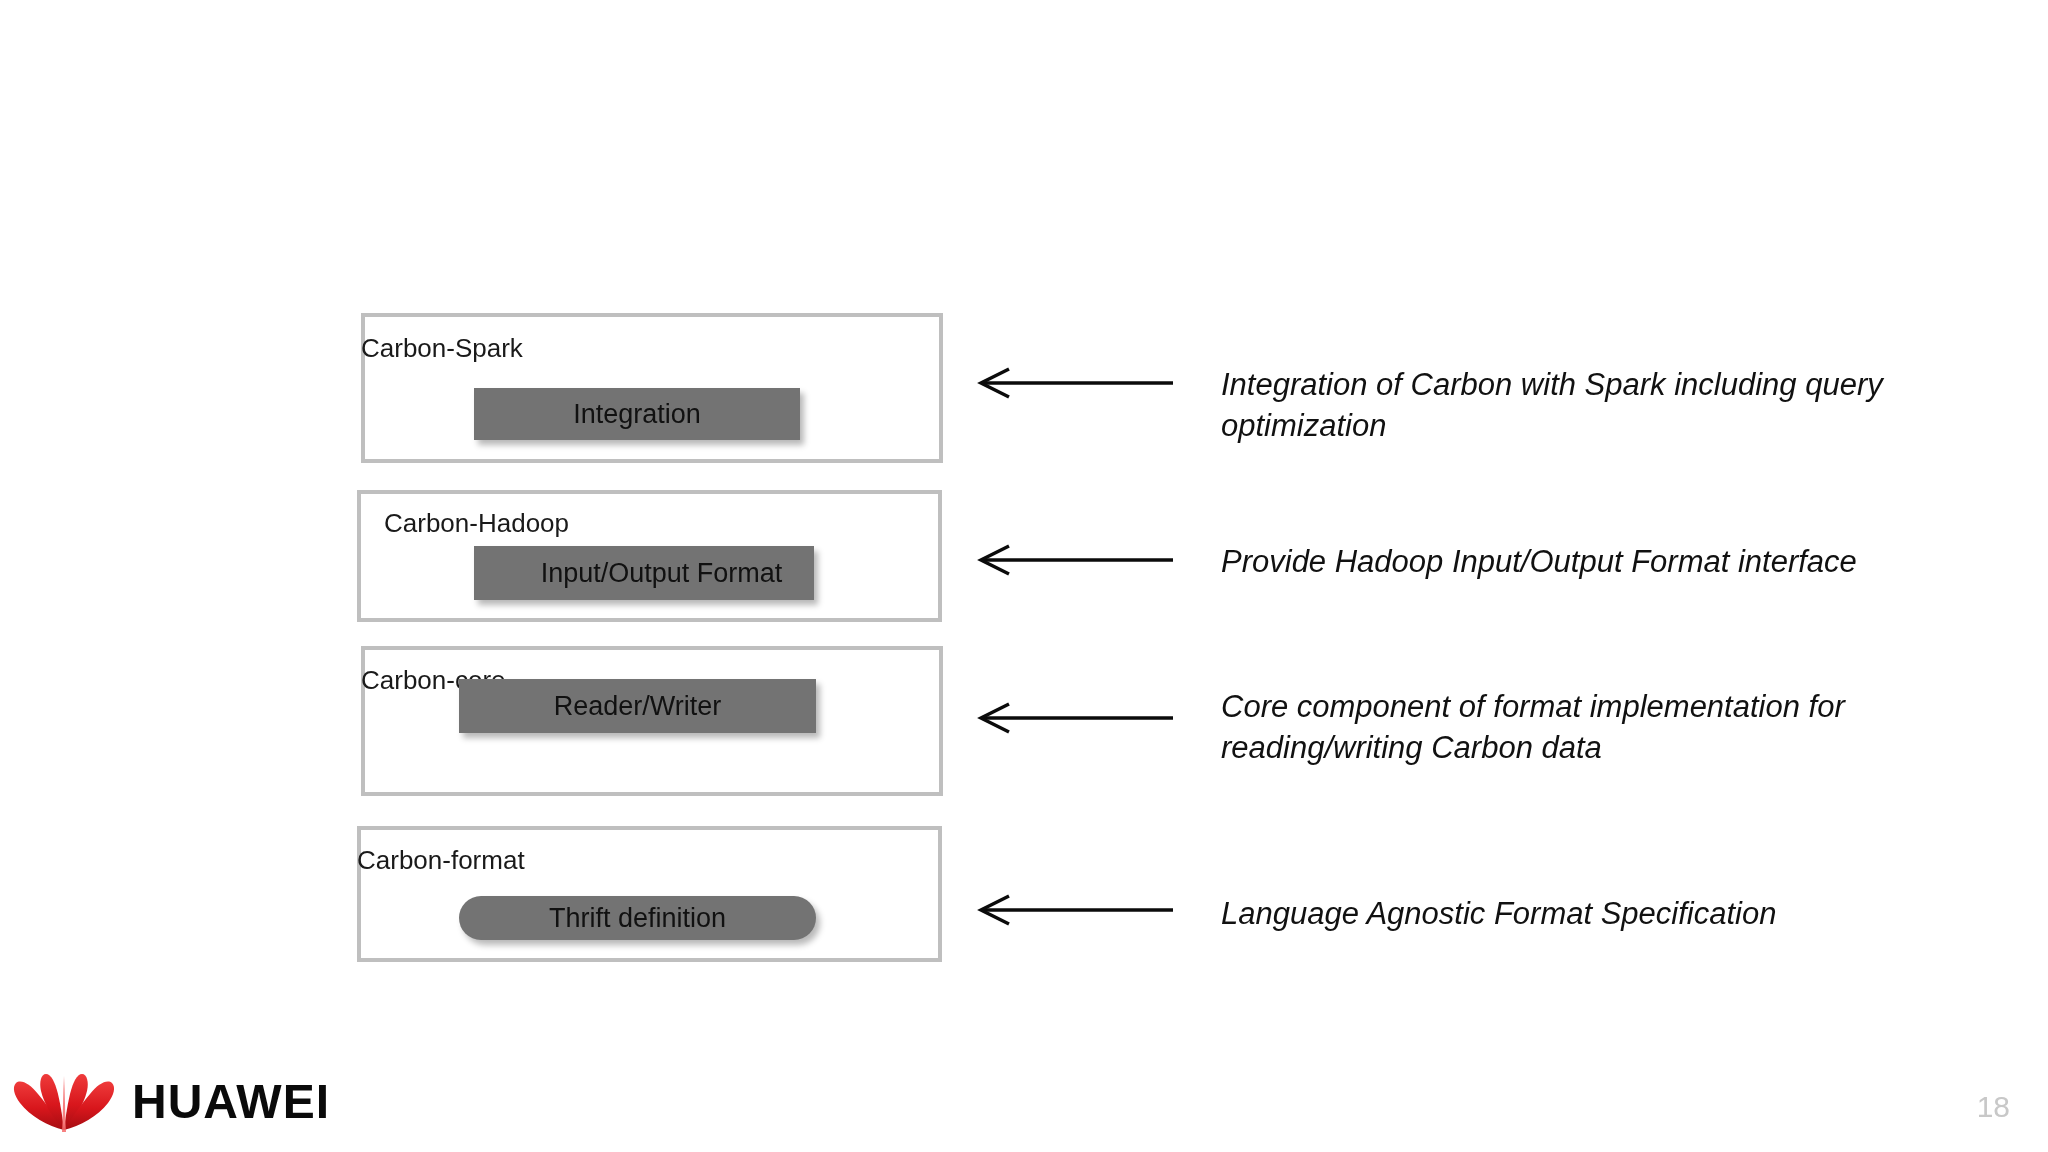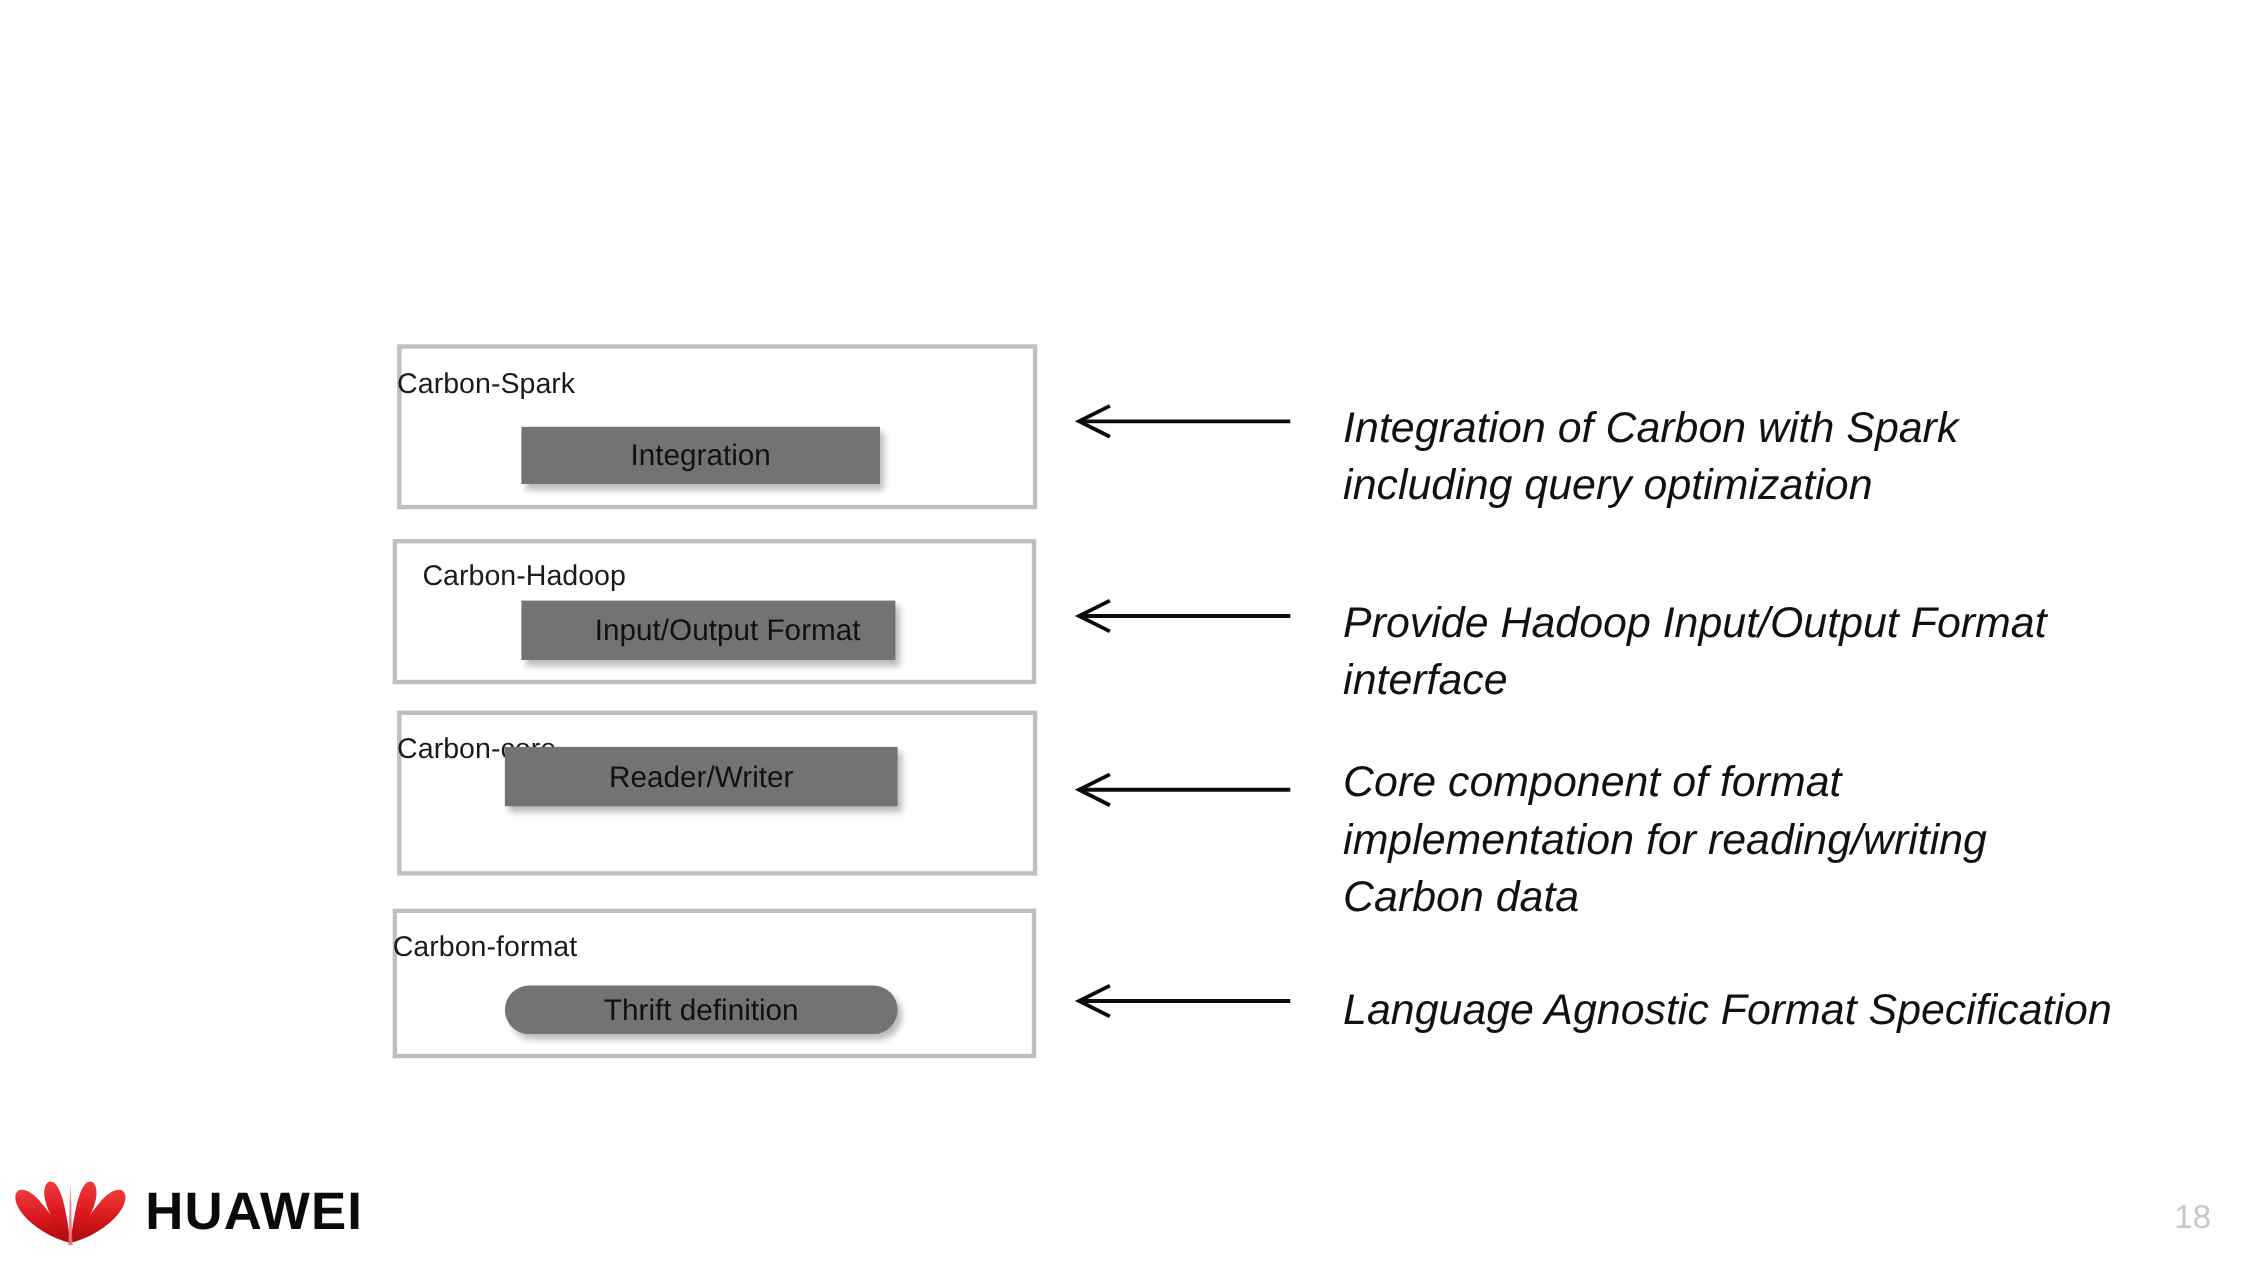--- a/index.html
+++ b/index.html
@@ -85,21 +85,21 @@
   .arrow {
     position: absolute;
     height: 40px;
     width: 200px;
   }
   .arrow svg { display: block; }
 
   
   .description {
     position: absolute;
-    font-size: 39px;
+    font-size: 31px;
     font-style: italic;
     color: #111111;
     line-height: 1.33;
     width: 680px;
   }
 
   
   .logo {
     position: absolute;
     left: 10px;

